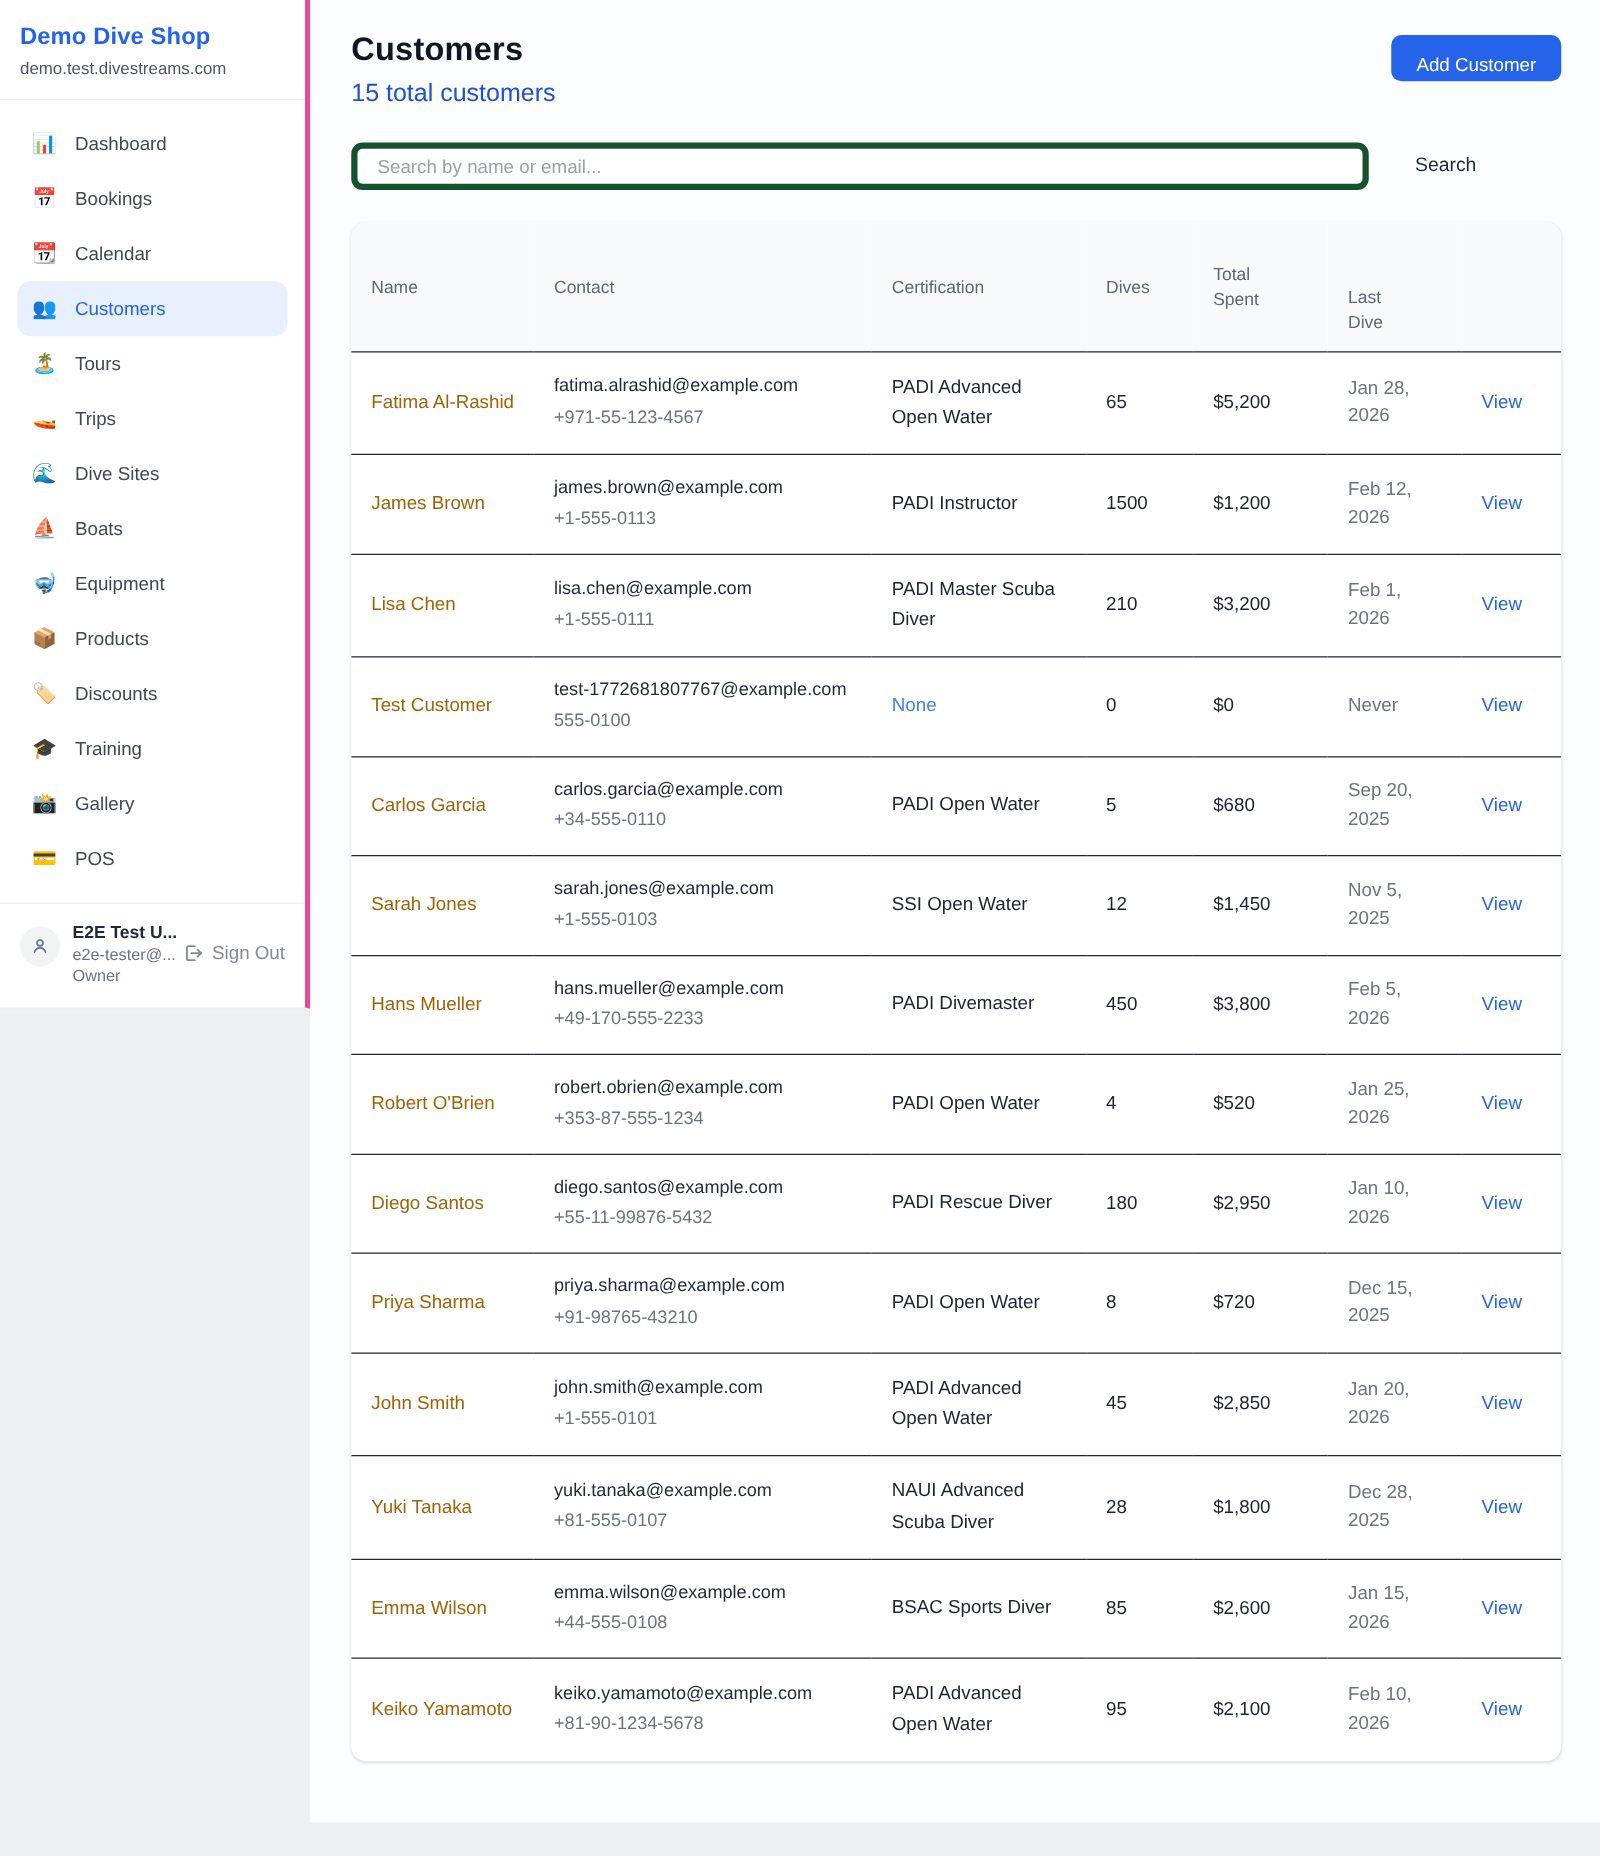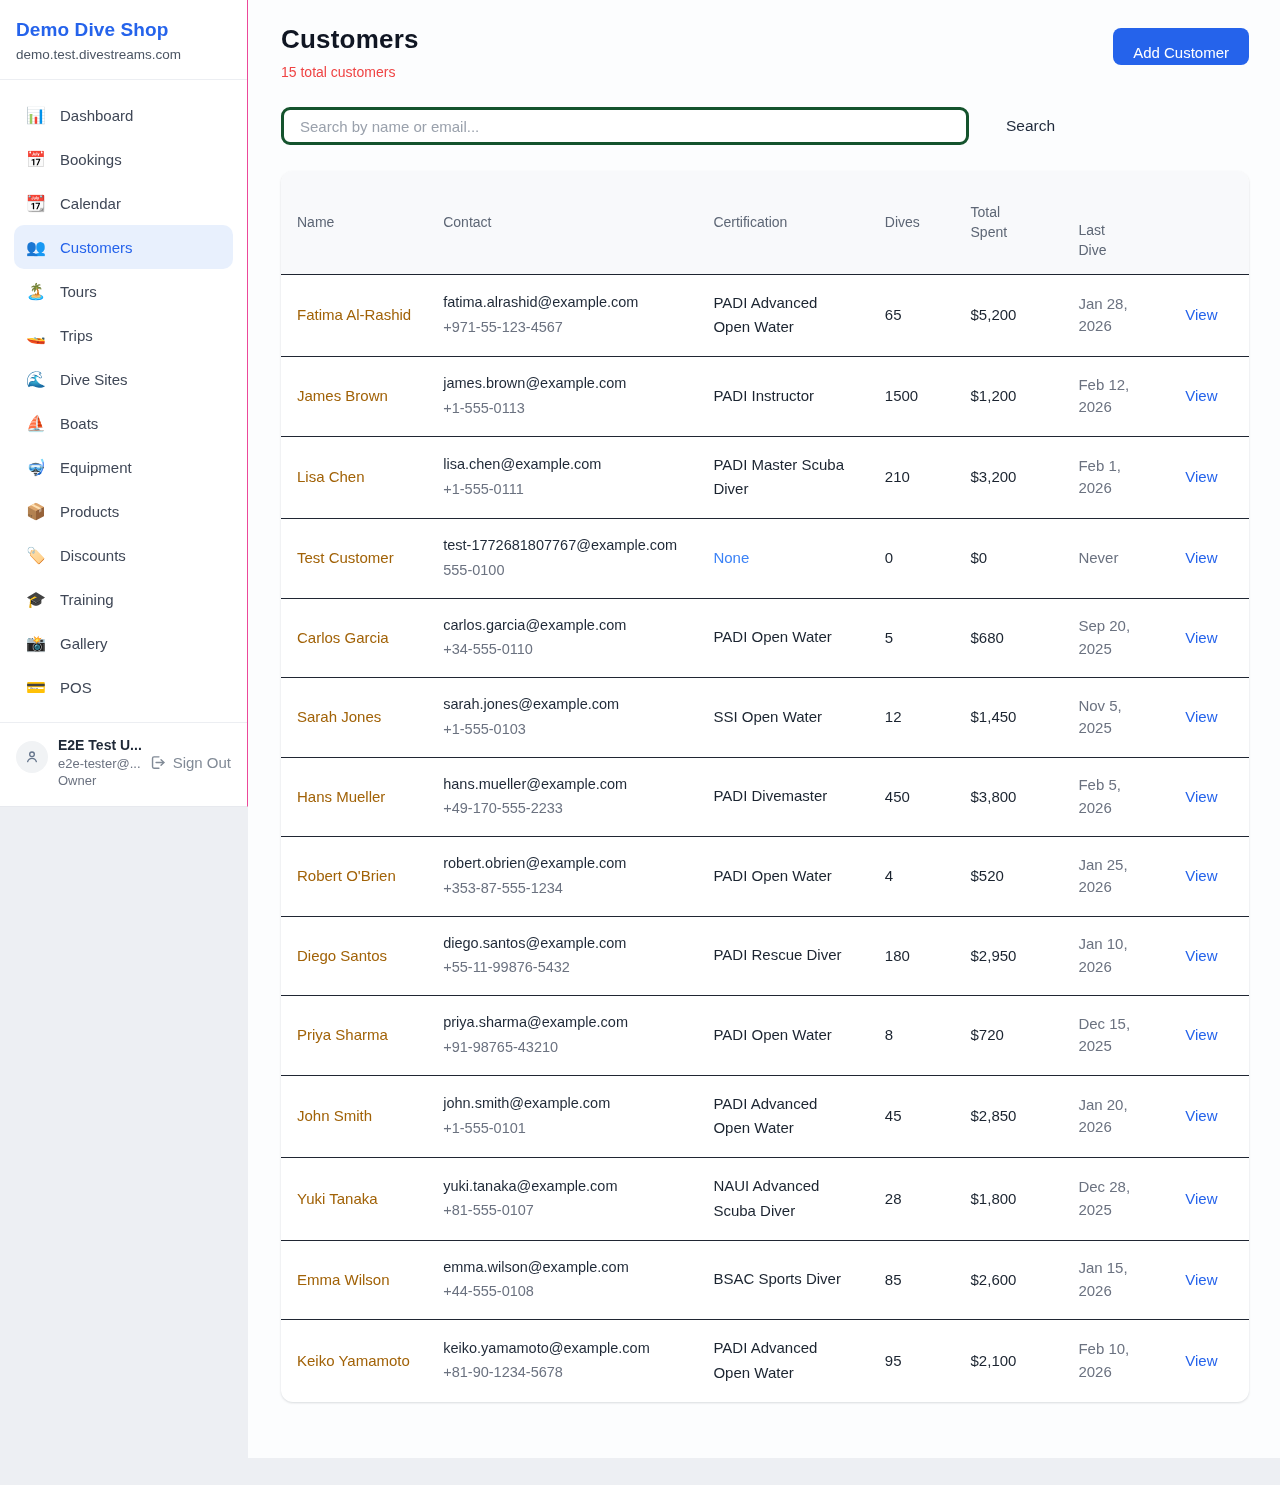--- a/index.html
+++ b/index.html
@@ -9,21 +9,21 @@
     background:#edeff3;
     font-family:"Liberation Sans", sans-serif;
     color:#1b2430;
     overflow:hidden;
   }
   .layout { display:flex; align-items:flex-start; }
 
   
   .sidebar {
     width:248px; background:#ffffff;
-    border-right:1px solid #ec4899; border-bottom:1px solid #e7e9ee;
+    border-right:4px solid #ec4899; border-bottom:1px solid #e7e9ee;
   }
   .sidebar-header { padding:19px 16px 17px; border-bottom:1px solid #eceef2; }
   .brand { color:#2563eb; font-size:19px; font-weight:700; letter-spacing:.1px; }
   .subdomain { color:#4b5563; font-size:13.5px; margin-top:6px; }
   .nav { padding:13px 14px 8px; }
   .nav-item {
     display:flex; align-items:center; gap:14px;
     height:44px; padding:0 12px; border-radius:10px;
     color:#3f4756; font-size:15px; cursor:pointer;
   }
@@ -48,30 +48,30 @@
     background:none; border:none; font-family:inherit; white-space:nowrap;
   }
 
   
   .main {
     flex:1; background:#fcfdfe; min-height:1458px;
     padding:24px 31px 0 33px;
   }
   .page-header { display:flex; justify-content:space-between; align-items:flex-start; }
   .page-title { font-size:26px; font-weight:700; color:#101623; letter-spacing:.2px; }
-  .page-subtitle { margin-top:9px; color:#ef4444; font-size:14px; }
+  .page-subtitle { margin-top:9px; color:#1d4ed8; font-size:20px; }
   .add-btn {
     background:#2563eb; color:#fff; border:none; border-radius:8px;
     height:37px; padding:16px 20px; font-size:15px; font-weight:500;
     font-family:inherit; cursor:pointer; margin-top:4px;
   }
   .search-row { display:flex; align-items:center; margin-top:27px; }
   .search-input {
-    width:688px; height:38px; background:#fff;
-    border:3px solid #14532d; border-radius:9px;
+    width:814px; height:38px; background:#fff;
+    border:5px solid #14532d; border-radius:9px;
     padding:0 16px; font-size:15px; color:#111827; font-family:inherit;
   }
   .search-input::placeholder { color:#9aa1ac; }
   .search-btn {
     background:none; border:none; color:#1e293b; font-size:15.5px;
     font-family:inherit; cursor:pointer; margin-left:27px; padding:6px 10px;
   }
 
   
   .table-card {

